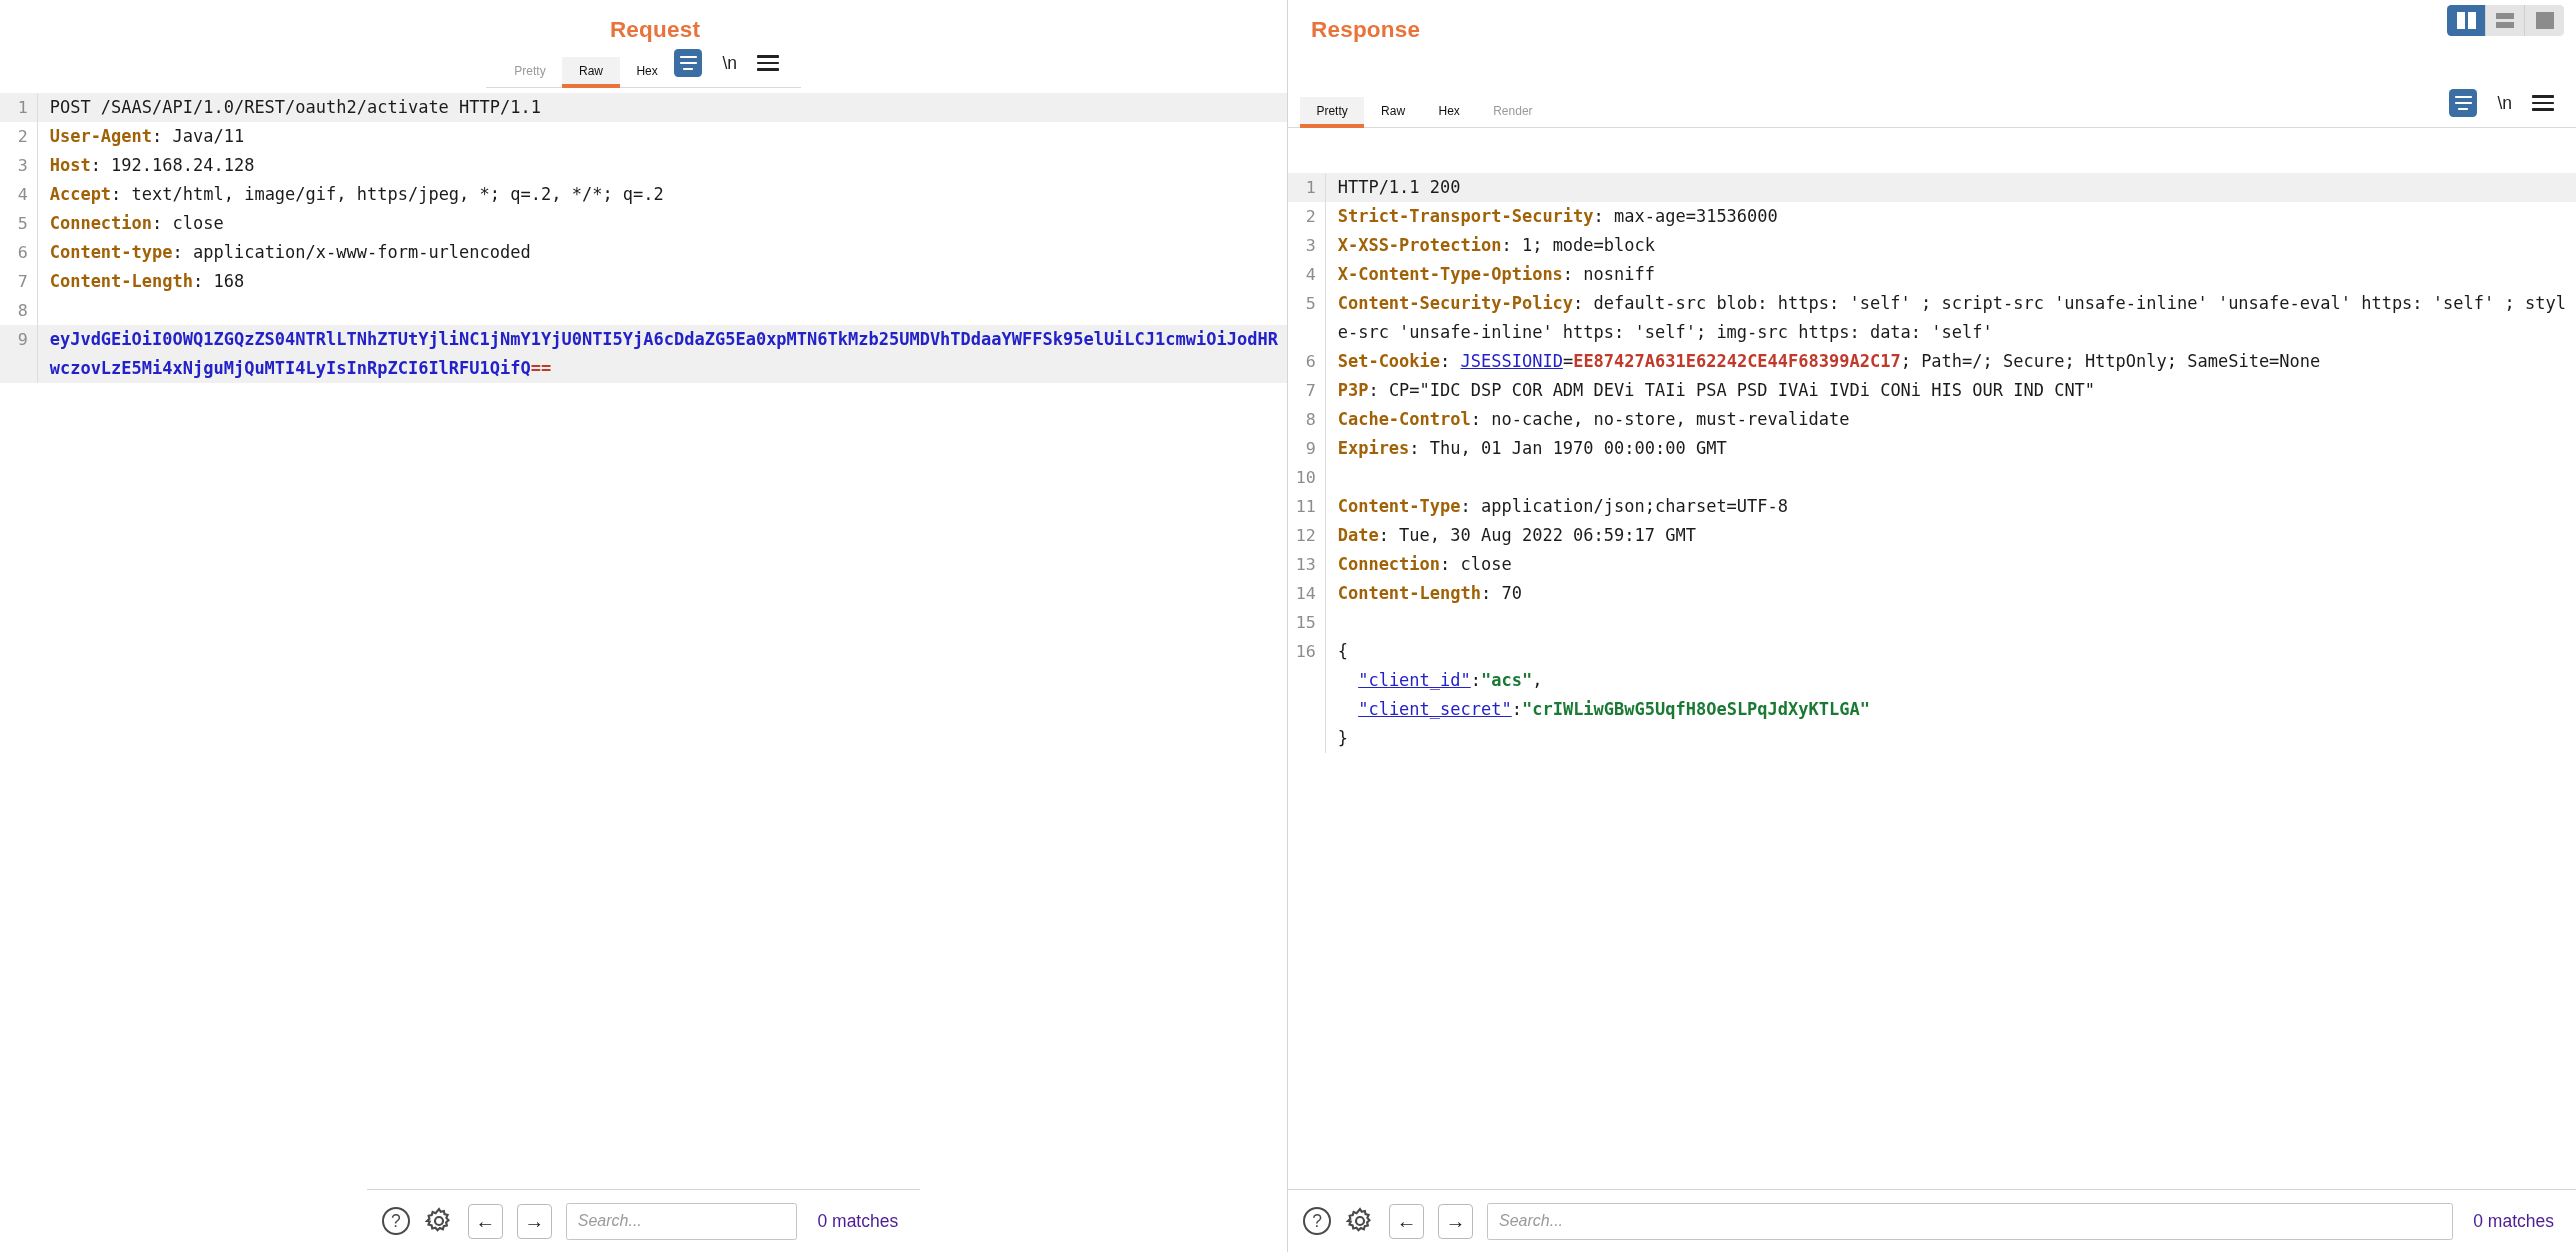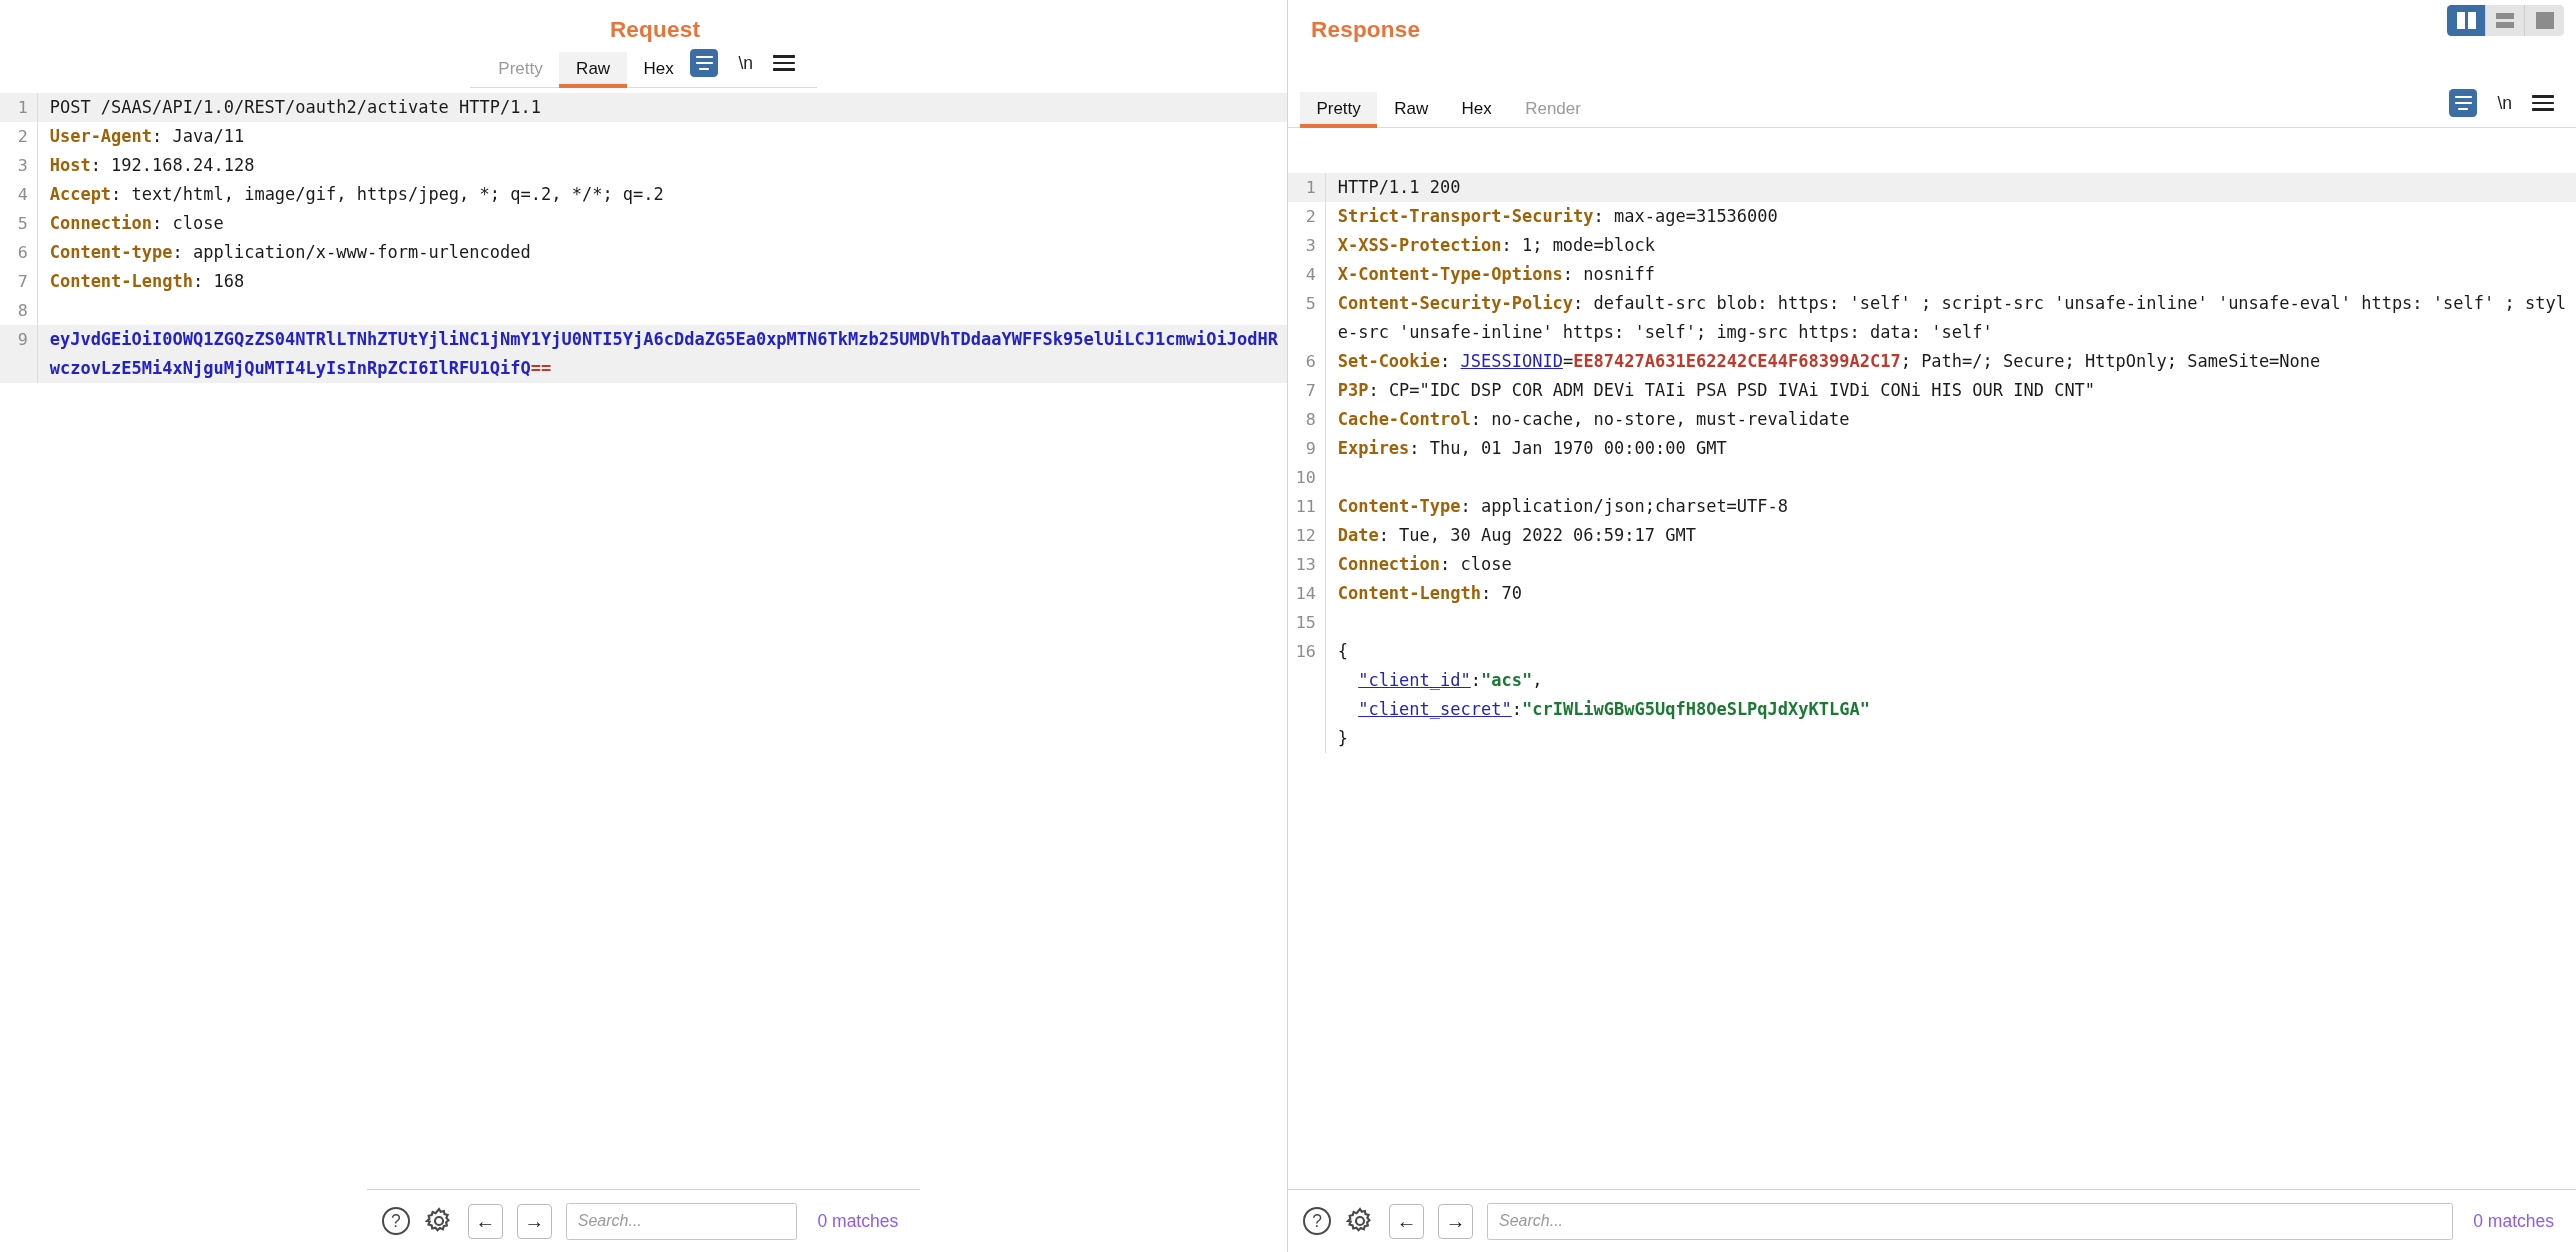--- a/index.html
+++ b/index.html
@@ -22,21 +22,21 @@
     padding: 16.7px 0 0 23px; letter-spacing: 0.2px; height: 43px;
   }
 
   
   .tabbar {
     position: relative; display: flex; align-items: flex-end;
     height: 45px; padding-left: 11.7px;
     border-bottom: 0.8px solid #d9d9d9;
   }
   .tab {
-    font-size: 17px; color: #111; padding: 8.3px 16.7px 10px 16.7px;
+    font-size: 12px; color: #111; padding: 8.3px 16.7px 10px 16.7px;
     position: relative; cursor: pointer; line-height: 1;
   }
   .tab.muted { color: #9a9a9a; }
   .tab.active { background: #f2f2f2; }
   .tab.active::after {
     content: ""; position: absolute; left: 0; right: 0; bottom: -0.8px;
     height: 4.2px; background: #e8743b;
   }
   .tabbar-right { margin-left: auto; display: flex; align-items: center; gap: 20px; padding: 0 22px 10px 0; }
 
@@ -105,21 +105,21 @@
     width: 35px; height: 35px; border: 1.3px solid #b9b9b9; border-radius: 4.2px;
     background: #fff; display: flex; align-items: center; justify-content: center;
     font-size: 20px; color: #222; cursor: pointer;
   }
   .searchbox {
     flex: 1 1 auto; height: 37px; border: 1.3px solid #c4c4c4; border-radius: 2.5px;
     background: #fff; padding: 0 11px; font-size: 16px; color: #222;
     font-family: "Liberation Sans", sans-serif;
   }
   .searchbox::placeholder { color: #9b9b9b; font-style: italic; }
-  .matches { font-size: 17.5px; color: #8b5cf6; white-space: nowrap; padding-left: 6.7px; }
+  .matches { font-size: 17.5px; color: #4c1d95; white-space: nowrap; padding-left: 6.7px; }
 
   
   .rail { position: absolute; left: 0; top: 0; width: 2.5px; height: 1252px; background: #fff; border-right: 0.8px solid #e6e6e6; }
 </style>
 </head>
 <body>
 
 <div class="app">
   <div class="rail"></div>
 

